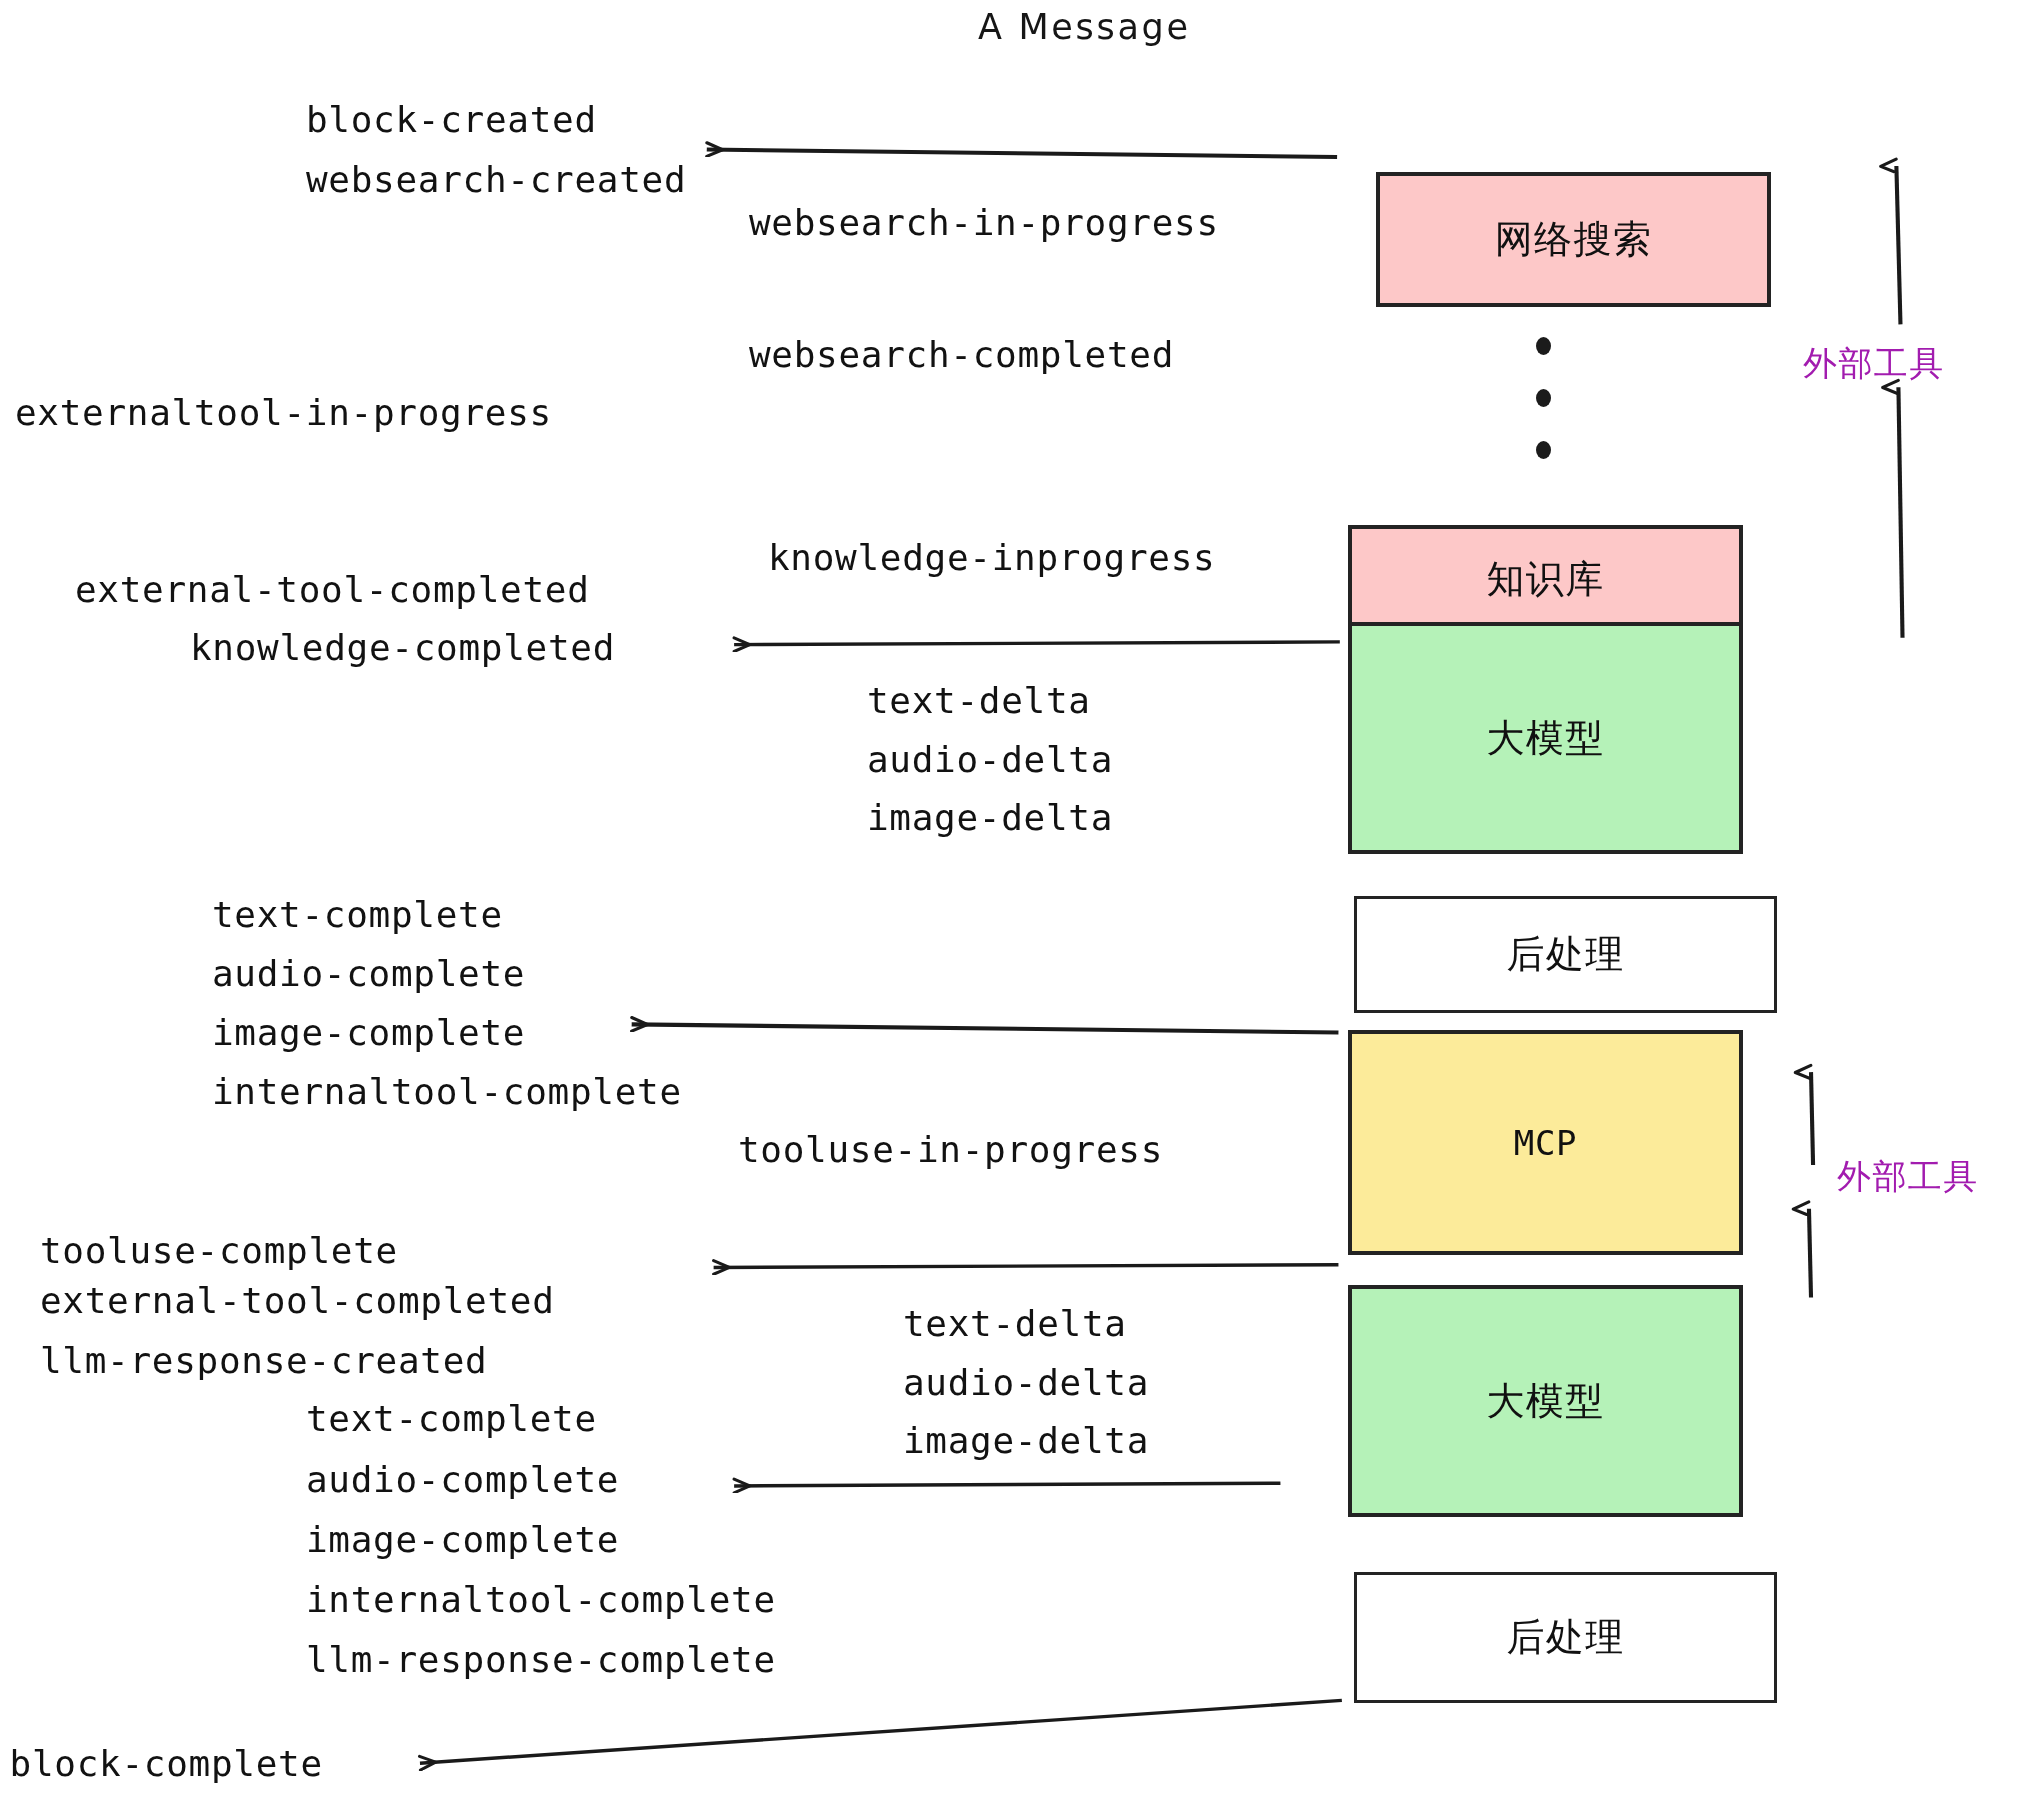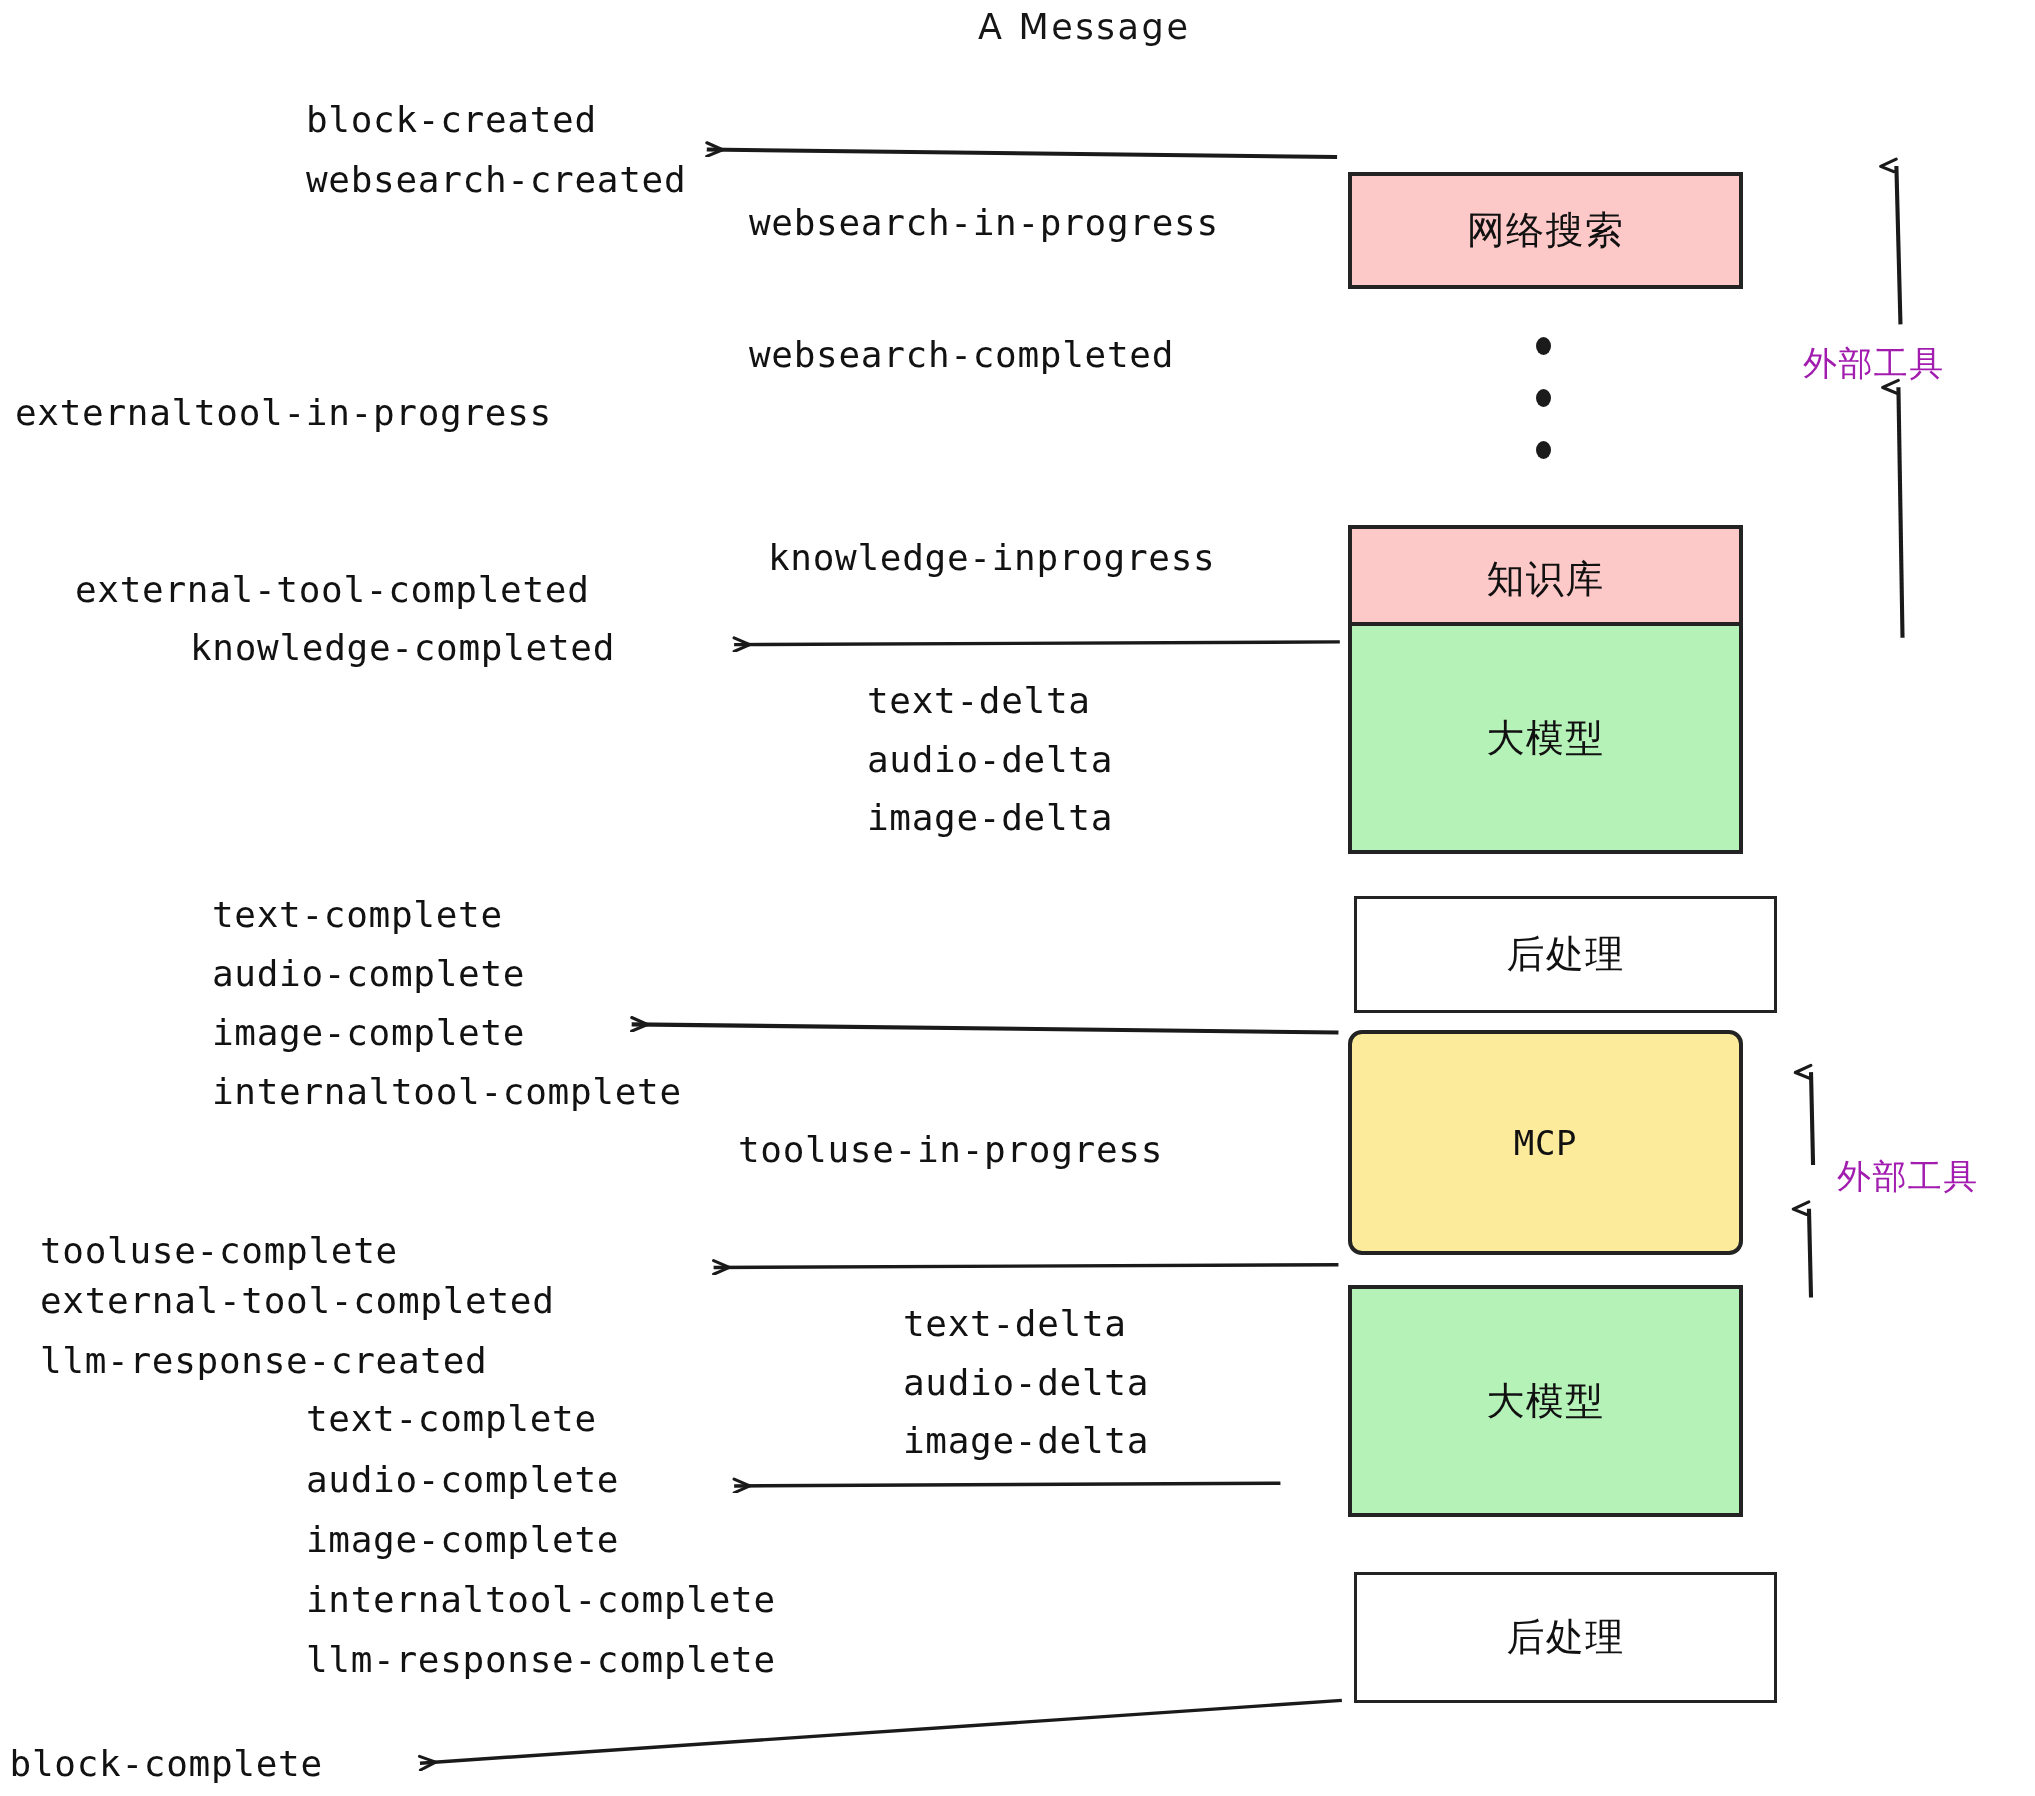--- a/index.html
+++ b/index.html
@@ -43,21 +43,20 @@
     justify-content:center;
     font-family:"DejaVu Sans", sans-serif;
     font-size:38px;
     letter-spacing:1.4px;
     color:#111111;
   }
   .node.mono{
     font-family:"DejaVu Sans Mono", monospace;
     font-size:34px;
     letter-spacing:0.7px;
-    border-radius:14px;
   }
   
   .side-label{
     position:absolute;
     font-family:"DejaVu Sans", sans-serif;
     font-size:34px;
     letter-spacing:1.4px;
     color:#a21caf;
     white-space:nowrap;
   }
@@ -162,21 +161,21 @@
   <div class="evt" style="left:306px;  top:1522px;">image-complete</div>
   <div class="evt" style="left:306px;  top:1582px;">internaltool-complete</div>
   <div class="evt" style="left:306px;  top:1642px;">llm-response-complete</div>
 
   <div class="evt" style="left:903px; top:1306px;">text-delta</div>
   <div class="evt" style="left:903px; top:1365px;">audio-delta</div>
   <div class="evt" style="left:903px; top:1423px;">image-delta</div>
 
   <div class="evt" style="left:9.6px;   top:1746px;">block-complete</div>
 
-  <div class="node" style="left:1348px; top:172px; width:395px; height:117px; background:#fdc8c8;">
+  <div class="node" style="left:1376px; top:172px; width:395px; height:135px; background:#fdc8c8;">
     <span>网络搜索</span>
   </div>
 
   <div class="vdots" style="left:1535px; top:337px; width:16.4px; height:122px;">
     <i></i>
     <i></i>
     <i></i>
   </div>
 
   <div class="node" style="left:1348px; top:505px; width:395px; height:108px; background:#fdc8c8;margin-top:20px;">

